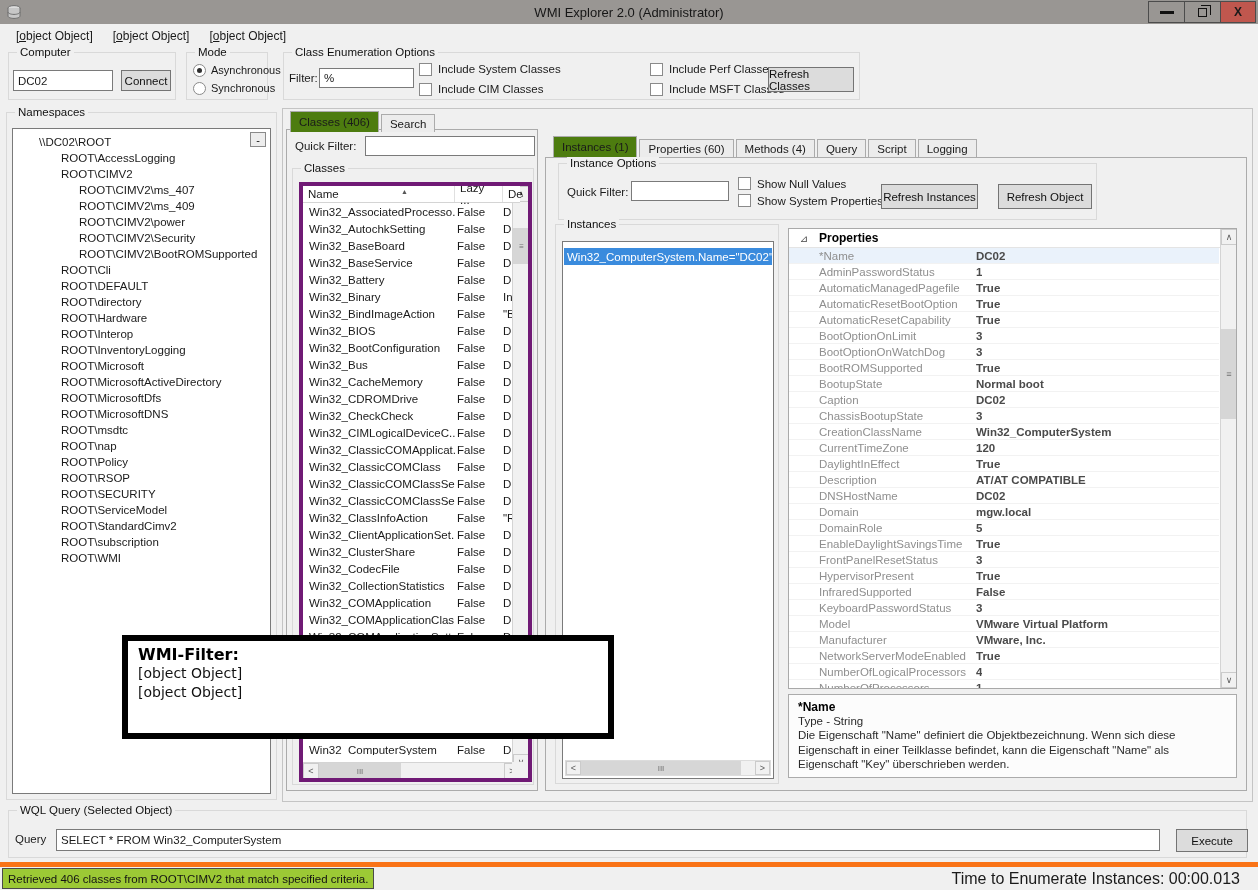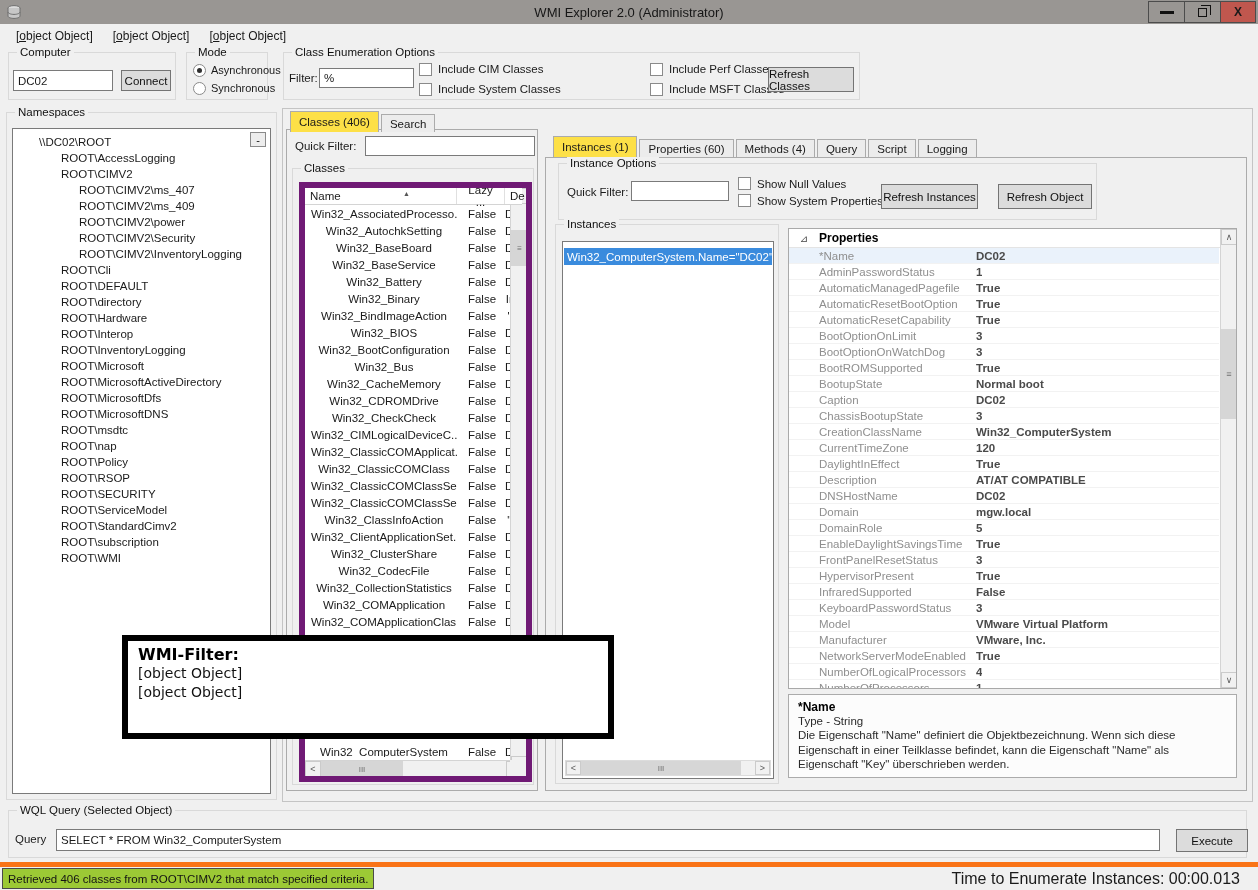--- a/index.html
+++ b/index.html
@@ -65,31 +65,31 @@
   .tree-item[data-depth="2"] { padding-left:48px; }
   .tree-exp { width:11px; height:11px; margin-right:5px; border:1px solid #9a9a9a; background:#fff; font-size:10px; line-height:8px; text-align:center; color:#333; visibility:hidden; flex:none; }
   .tree-label { padding:0 2px; }
 
   
   .right-panel { position:absolute; left:282px; top:108px; width:971px; height:694px; border:1px solid #c4c4c4; background:#f0f0f0; }
 
   
   .tabstrip { position:absolute; display:flex; align-items:flex-end; z-index:4; }
   .tab { border:1px solid #ababab; border-bottom:none; background:#ececec; height:18px; padding:0 8px; margin-right:2px; display:flex; align-items:center; font-size:11.5px; }
-  .tab[data-active="1"] { background:#fde047; height:21px; z-index:5; }
+  .tab[data-active="1"] { background:#4d7c0f; height:21px; z-index:5; }
   .tabpage { position:absolute; border:1px solid #ababab; background:#f0f0f0; }
 
   .tabs-classes { left:290px; top:111px; }
   .page-classes { left:286px; top:129px; width:252px; height:662px; }
   .qf-label-c { position:absolute; left:295px; top:140px; }
   .qf-tb-c { position:absolute; left:365px; top:136px; width:170px; height:20px; }
   .grp-classes { left:292px; top:168px; width:242px; height:617px; }
 
   
-  .lv { position:absolute; left:6px; top:13px; width:233px; height:600px; background:#fff; border:6px solid #701a75; overflow:hidden;text-align:center; }
+  .lv { position:absolute; left:6px; top:13px; width:233px; height:600px; background:#fff; border:4px solid #701a75; overflow:hidden; }
   .lv-header { position:absolute; left:0; top:0; width:217px; height:17px; display:flex; background:#fff; border-bottom:1px solid #d4d4d4; z-index:2; }
   .lv-h { padding:1px 5px; border-right:1px solid #e0e0e0; position:relative; display:flex; align-items:center; color:#1a1a1a; }
   .lv-h.h-name { width:152px; }
   .lv-h.h-lazy { width:48px; }
   .lv-h.h-desc { width:17px; padding-right:0; border-right:none; }
   .sort-icon { position:absolute; left:98px; top:2px; font-size:7px; color:#555; }
   .lv-rows { position:absolute; left:0; top:17px; width:217px; height:552px; overflow:hidden; }
   .lv-row { display:flex; height:17px; align-items:center; white-space:nowrap; }
   .c-name { width:152px; padding-left:6px; overflow:hidden; flex:none; }
   .c-lazy { width:48px; padding-left:2px; flex:none; }
@@ -231,26 +231,26 @@
   <div class="grp grp-enum">
     <span class="grp-label">Class Enumeration Options</span>
     <span class="flabel">Filter:</span>
     <div class="tb">
         <span>%</span>
       </div>
     <div class="cb-grid">
 
         <div class="chk">
           <span class="cb"></span>
-          <span>Include CIM Classes</span>
+          <span>Include System Classes</span>
         </div>
 
         <div class="chk">
           <span class="cb"></span>
-          <span>Include System Classes</span>
+          <span>Include CIM Classes</span>
         </div>
 
         <div class="chk">
           <span class="cb"></span>
           <span>Include Perf Classes</span>
         </div>
 
         <div class="chk">
           <span class="cb"></span>
           <span>Include MSFT Classes</span>
@@ -299,21 +299,21 @@
             <span class="tree-label">ROOT\CIMV2\power</span>
           </div>
 
           <div class="tree-item" data-depth="2">
             <span class="tree-exp">-</span>
             <span class="tree-label">ROOT\CIMV2\Security</span>
           </div>
 
           <div class="tree-item" data-depth="2">
             <span class="tree-exp">-</span>
-            <span class="tree-label">ROOT\CIMV2\InventoryLogging</span>
+            <span class="tree-label">ROOT\CIMV2\BootROMSupported</span>
           </div>
 
           <div class="tree-item" data-depth="1">
             <span class="tree-exp">-</span>
             <span class="tree-label">ROOT\Cli</span>
           </div>
 
           <div class="tree-item" data-depth="1">
             <span class="tree-exp">-</span>
             <span class="tree-label">ROOT\DEFAULT</span>

